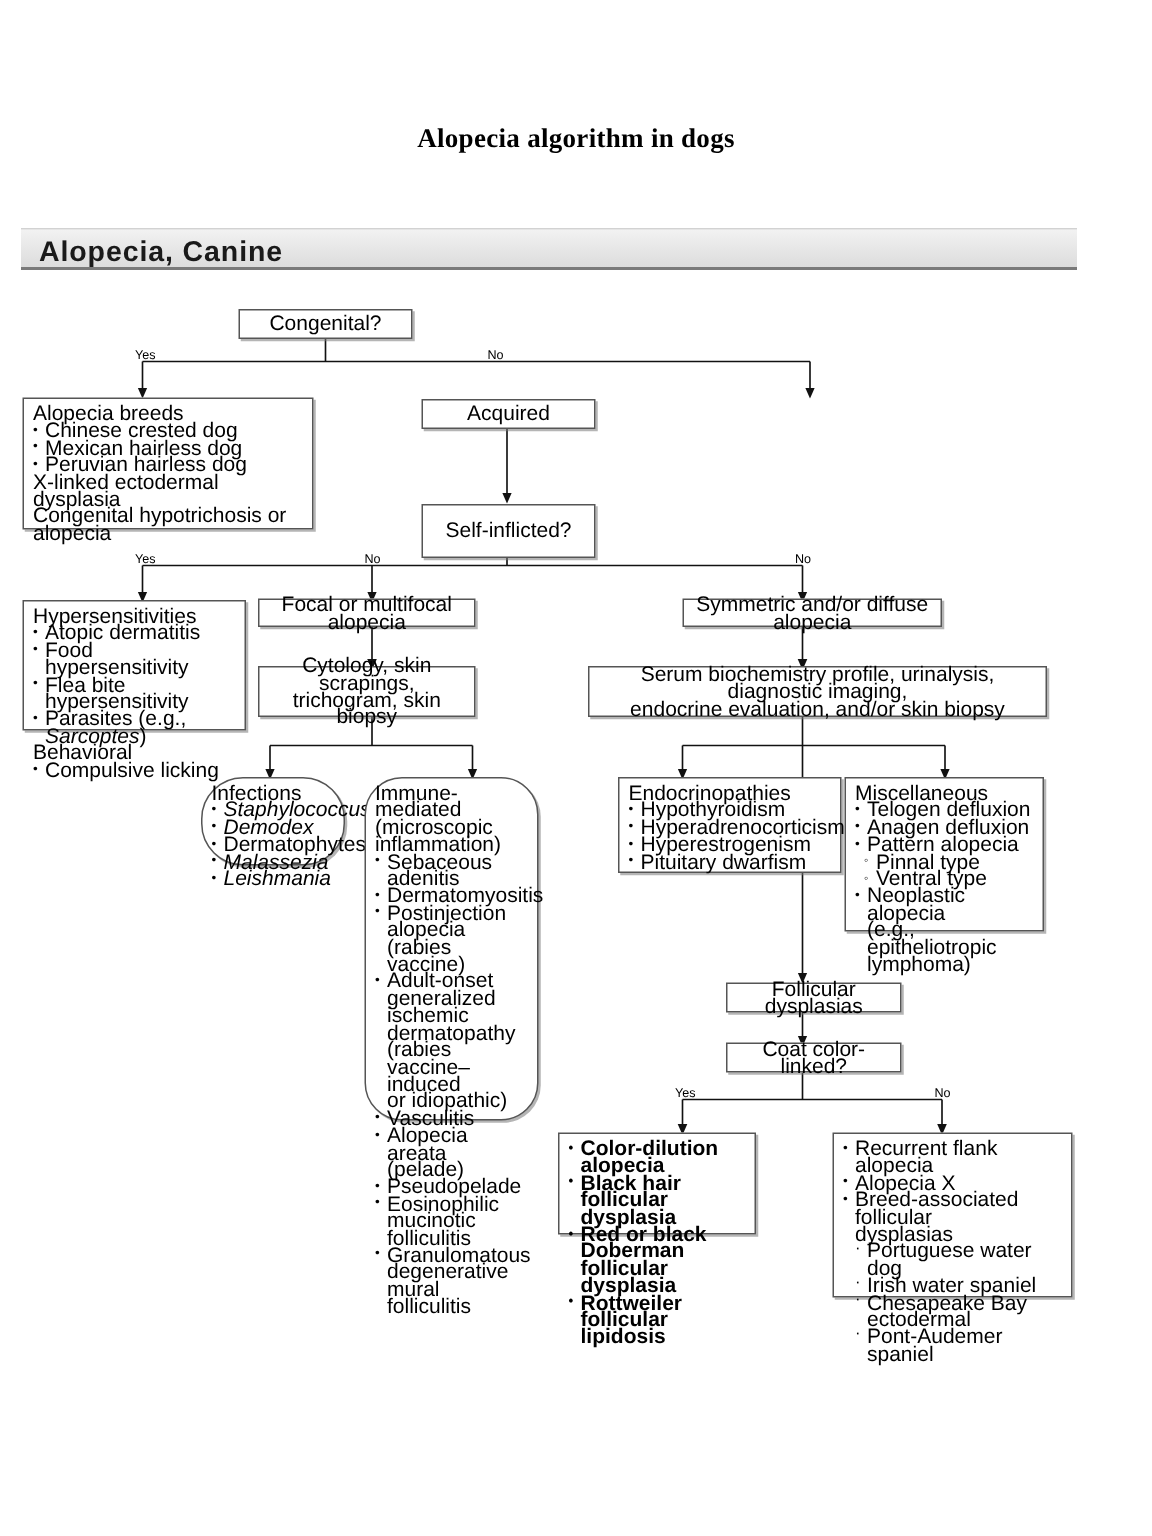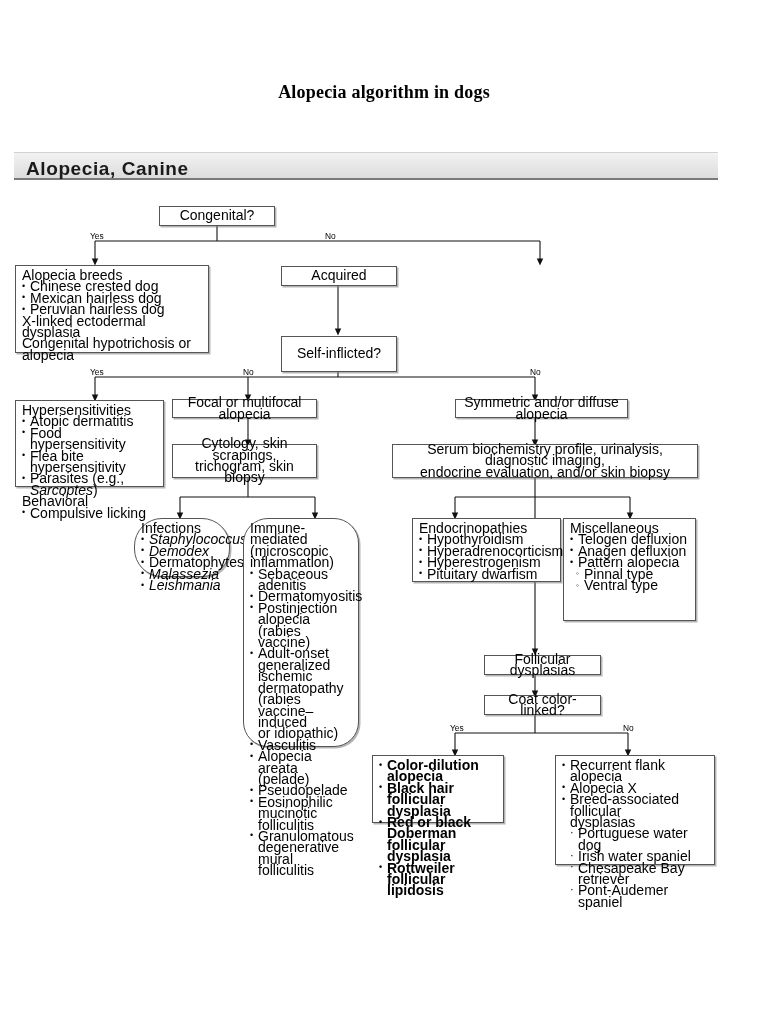--- a/index.html
+++ b/index.html
@@ -289,20 +289,21 @@
   </div>
 
   <div class="node list" style="left:563px; top:518px; width:133px; height:103px;">
     <span class="title">Miscellaneous</span>
     <ul>
       <li>Telogen defluxion</li>
       <li>Anagen defluxion</li>
       <li>Pattern alopecia</li>
       <li class="sub-hollow">Pinnal type</li>
       <li class="sub-hollow">Ventral type</li>
+      <li><span>Neoplastic alopecia</span><span class="cont">(e.g., epitheliotropic</span><span class="cont">lymphoma)</span></li>
     </ul>
   </div>
 
   <div class="node center" style="left:484px; top:655px; width:117px; height:20px;">
     <span>Follicular dysplasias</span>
   </div>
 
   <div class="node center" style="left:484px; top:695px; width:117px; height:20px;">
     <span>Coat color-linked?</span>
   </div>
@@ -319,18 +320,18 @@
     </ul>
   </div>
 
   <div class="node list" style="left:555px; top:755px; width:160px; height:110px;">
     <ul>
       <li>Recurrent flank alopecia</li>
       <li>Alopecia X</li>
       <li><span>Breed-associated follicular</span><span class="cont">dysplasias</span></li>
       <li class="sub-dash">Portuguese water dog</li>
       <li class="sub-dash">Irish water spaniel</li>
-      <li class="sub-dash">Chesapeake Bay retriever</li>
+      <li class="sub-dash">Chesapeake Bay ectodermal</li>
       <li class="sub-dash">Pont-Audemer spaniel</li>
     </ul>
   </div>
 
 </div>
 
 </body></html>

